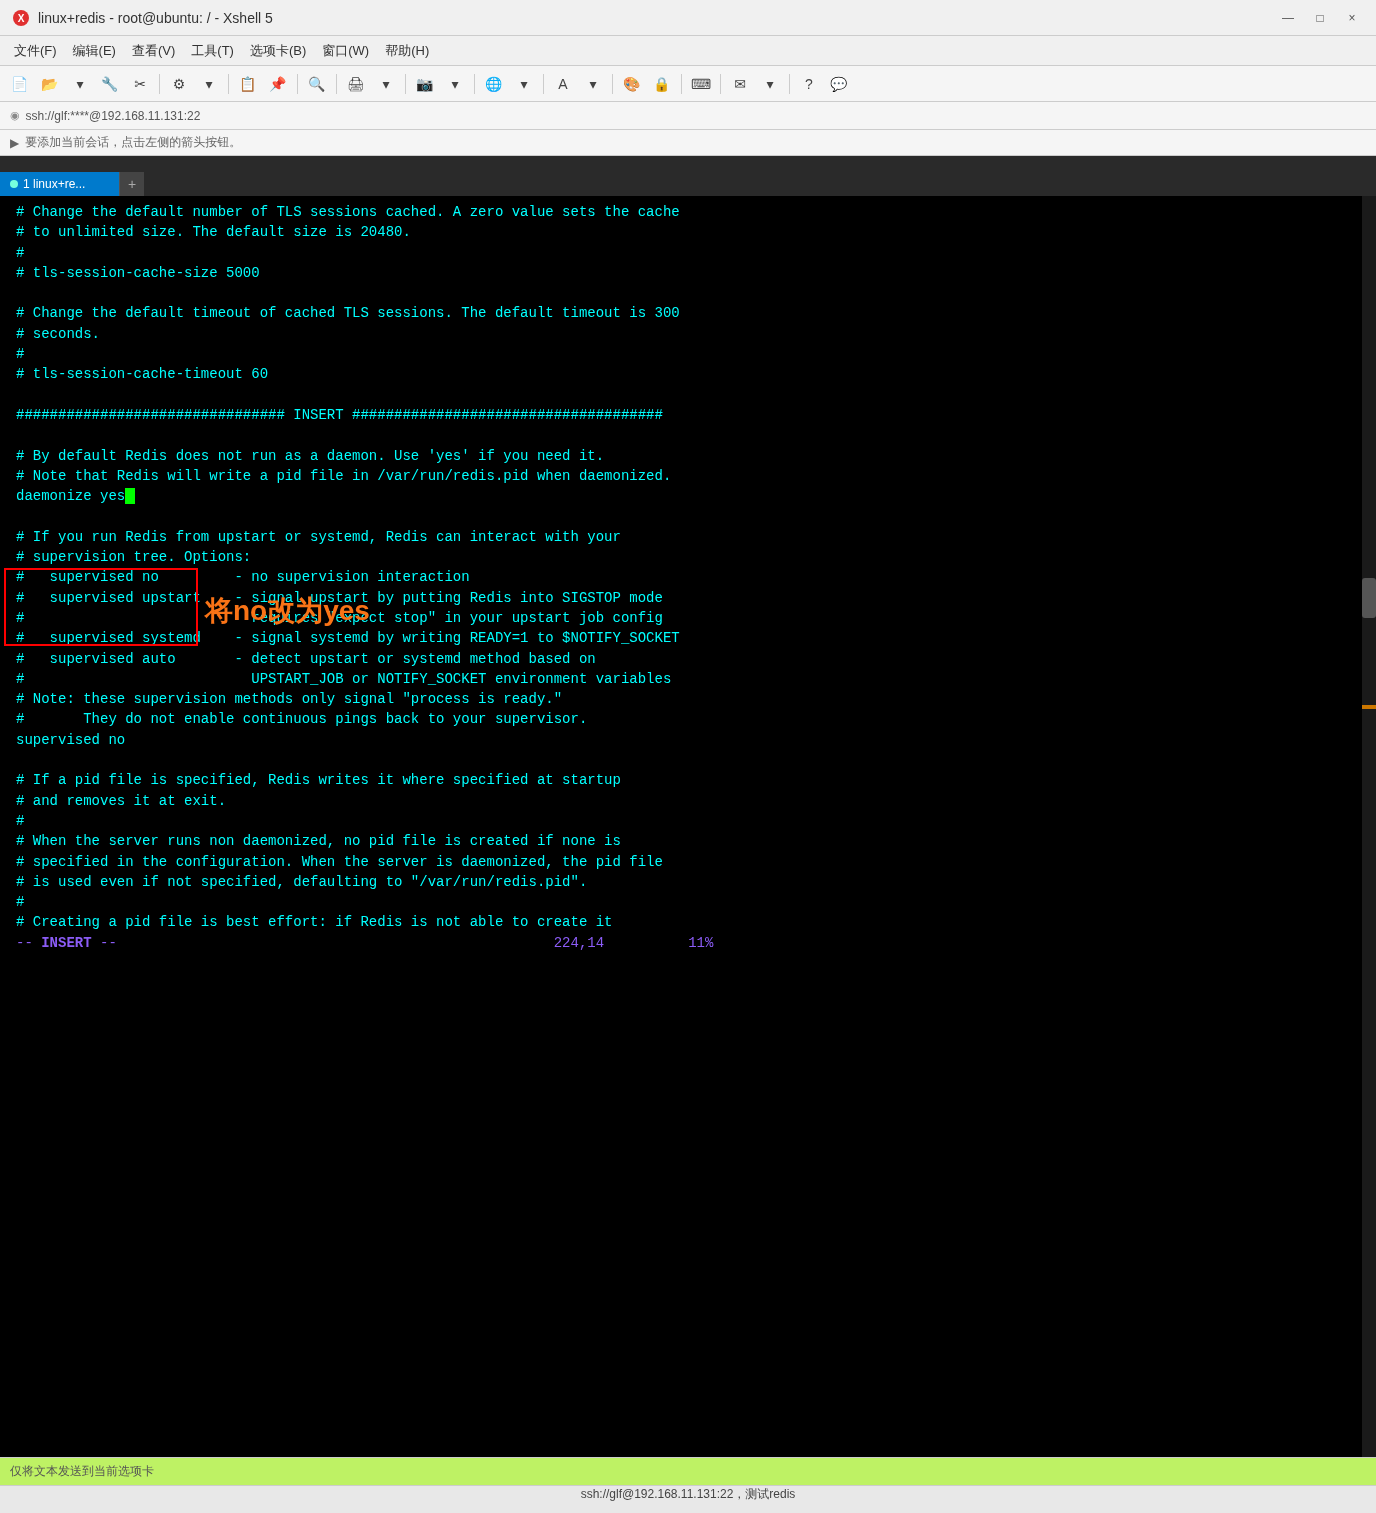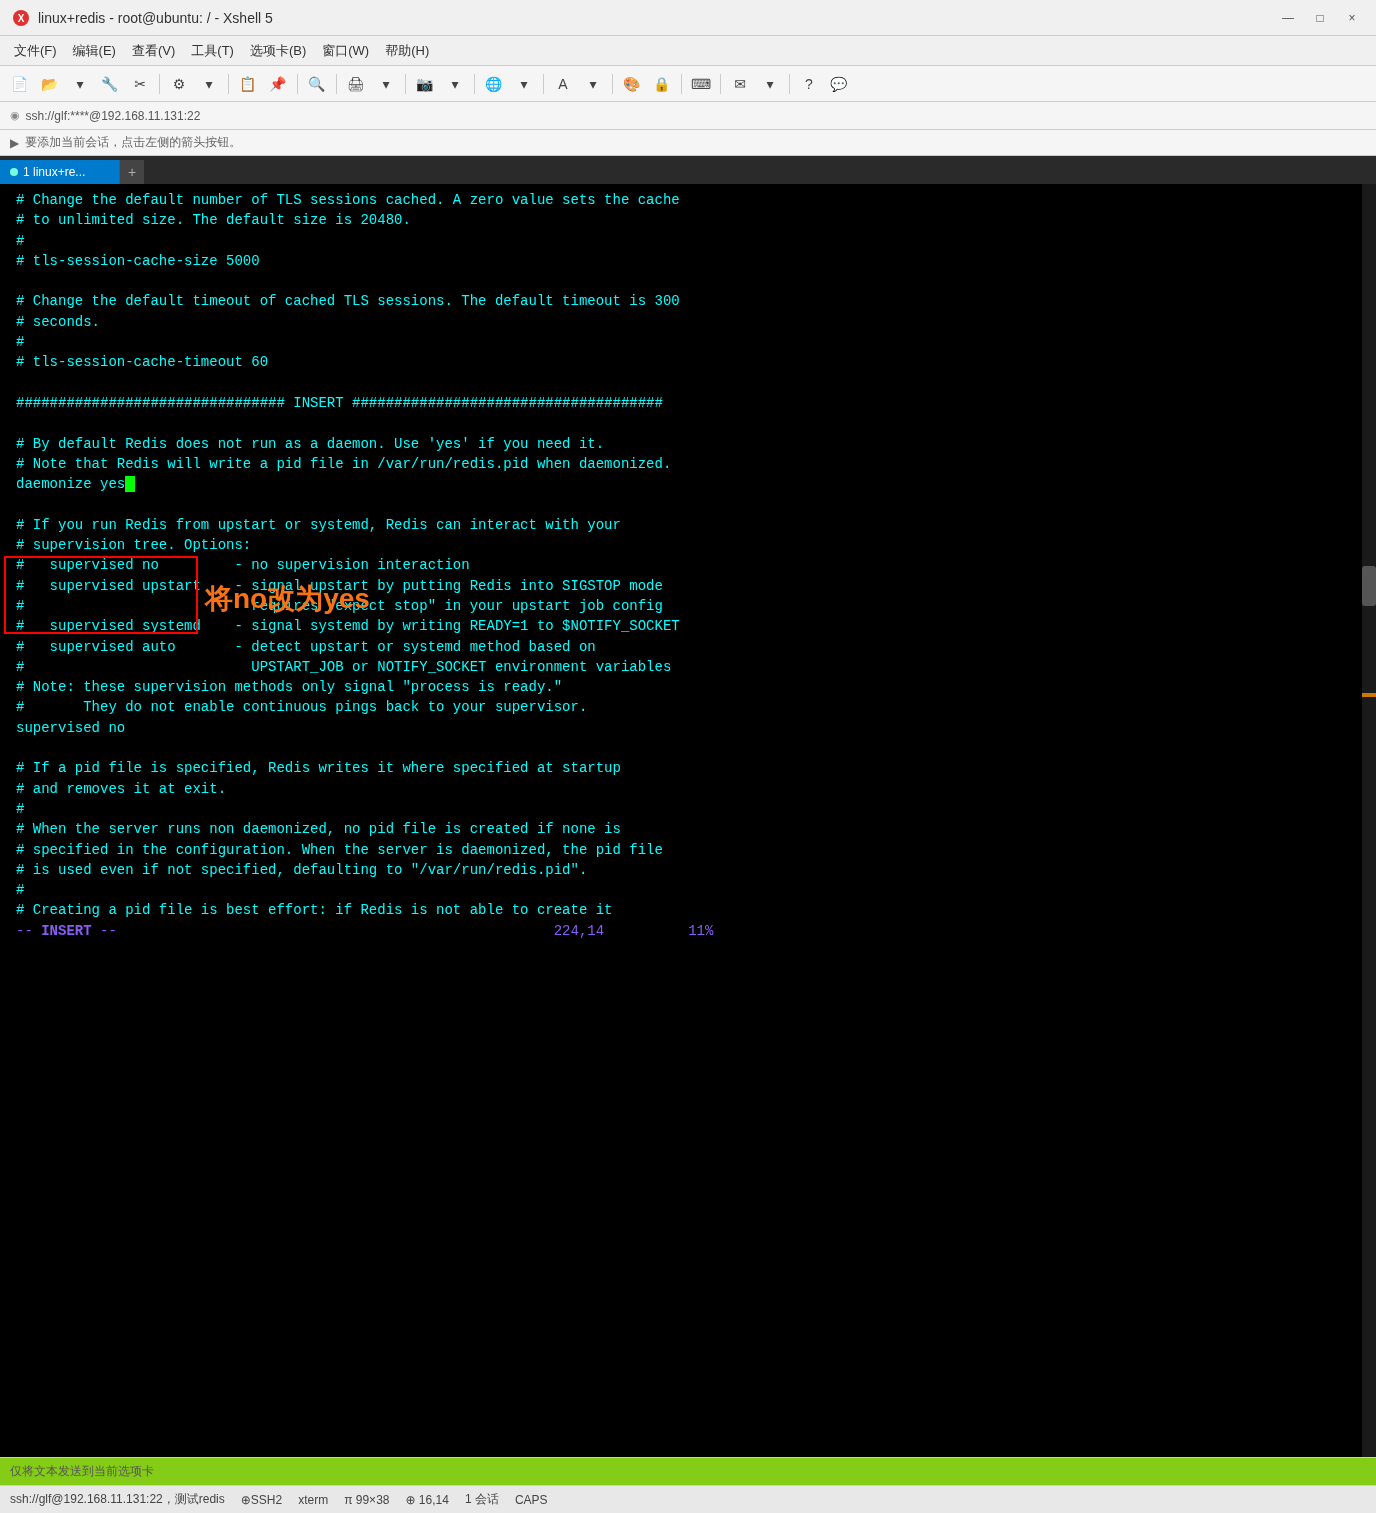--- a/index.html
+++ b/index.html
@@ -121,21 +121,21 @@
       border-bottom: 1px solid #ccc;
       font-size: 12px;
       color: #666;
     }
     #bookmark-bar .bm-icon {
       margin-right: 6px;
     }
 
     
     #tab-bar {
-      height: 28px;
+      height: 40px;
       background: #2a2a2a;
       display: flex;
       align-items: flex-end;
       padding: 0 0 0 0;
     }
     .tab-item {
       height: 24px;
       background: #007acc;
       color: #fff;
       font-size: 12px;
@@ -198,21 +198,21 @@
       color: #f97316;
       font-family: 'SimHei', 'Microsoft YaHei', sans-serif;
       font-size: 28px;
       font-weight: bold;
       pointer-events: none;
     }
 
     
     #status-bar {
       height: 28px;
-      background: #84cc16;
+      background: #bef264;
       border-top: 1px solid #ccc;
       display: flex;
       align-items: center;
       padding: 0 10px;
       font-size: 12px;
       color: #555;
       gap: 12px;
       position: absolute;
       bottom: 28px;
       left: 0;
@@ -227,20 +227,21 @@
       display: flex;
       align-items: center;
       padding: 0 10px;
       font-size: 12px;
       color: #444;
       gap: 16px;
       position: absolute;
       bottom: 0;
       left: 0;
       right: 0;
+      flex-direction: column;
     }
 
     .cursor-block {
       display: inline-block;
       width: 10px;
       height: 16px;
       background: #0f0;
       vertical-align: middle;
     }
 

